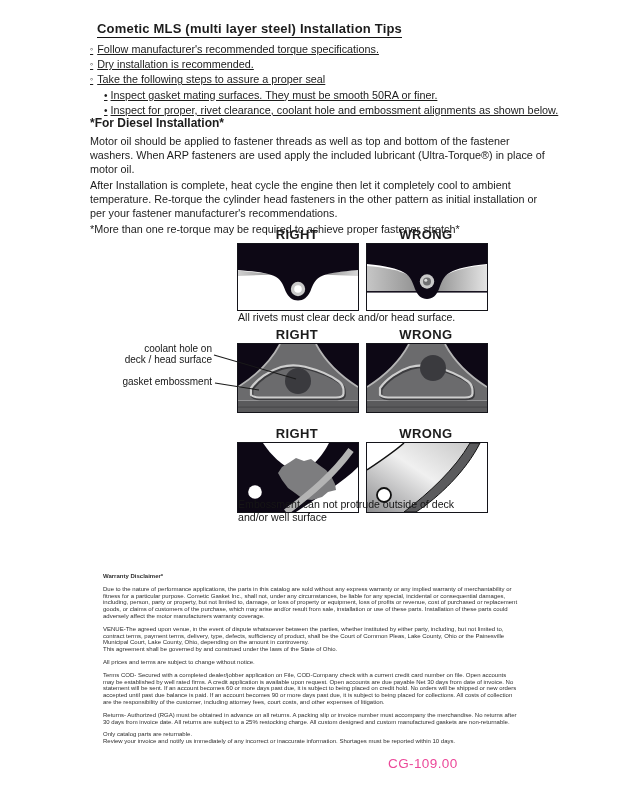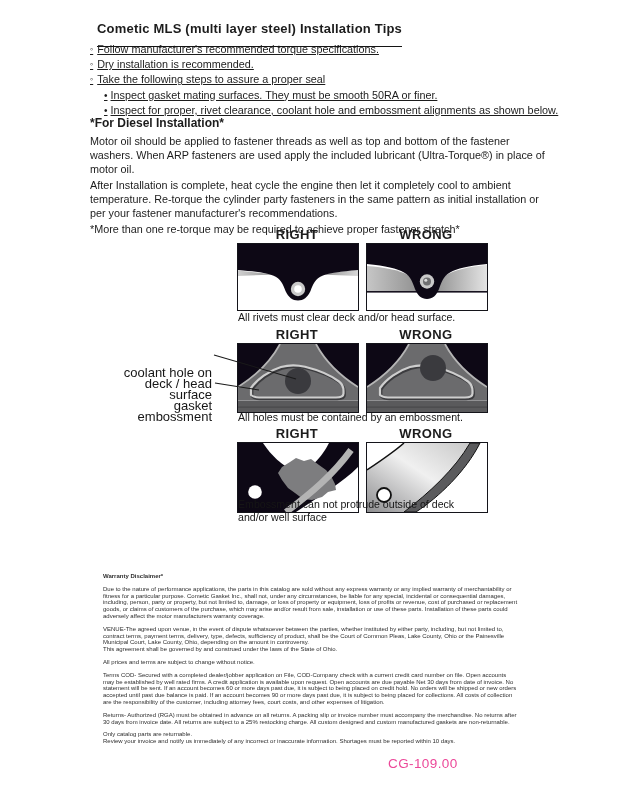--- a/index.html
+++ b/index.html
@@ -3,35 +3,35 @@
 <meta charset="utf-8">
 <style>
   html,body{margin:0;padding:0;background:#e8e8e8;}
   .page{
     position:relative;width:618px;height:800px;background:#ffffff;
     font-family:"Liberation Sans","DejaVu Sans",sans-serif;color:#1c1c1c;
     overflow:hidden;margin:0 auto;
   }
   .title{
     position:absolute;left:97px;top:21px;font-size:13px;font-weight:bold;
-    border-bottom:1.6px solid #141414;padding-bottom:10px;letter-spacing:0.2px;
+    border-bottom:1.6px solid #141414;padding-bottom:1px;letter-spacing:0.2px;
   }
   .bullets{position:absolute;left:90px;top:42px;font-size:10.8px;line-height:14.2px;text-decoration:underline;}
   .brow{white-space:nowrap;}
   .brow::before{content:"\25E6";font-size:9px;margin-right:4px;position:relative;top:-1px;}
   .srow{white-space:nowrap;margin-left:14px;}
   .srow::before{content:"\2022";font-size:10px;margin-right:3px;}
   .diesel{position:absolute;left:90px;top:117px;width:456px;font-size:10.8px;line-height:13.9px;}
   .diesel h2{font-size:12px;margin:0 0 4px 0;}
   .diesel p{margin:0 0 2.5px 0;}
   .figlabel{position:absolute;font-size:13px;font-weight:bold;letter-spacing:0.4px;text-align:center;width:120px;}
   .figbox{position:absolute;width:120px;border:1.6px solid #14141a;background:#fff;line-height:0;}
   .figbox svg{display:block;}
   .caption{position:absolute;left:238px;font-size:10.6px;line-height:12.5px;color:#161616;}
-  .sidelabels{position:absolute;left:118px;width:94px;text-align:right;font-size:13px;line-height:11px;color:#161616;margin-top:24px;}
+  .sidelabels{position:absolute;left:118px;width:94px;text-align:right;font-size:10px;line-height:11px;color:#161616;}
   .leader{position:absolute;left:120px;top:340px;pointer-events:none;z-index:5;}
   .disclaimer{position:absolute;left:103px;top:573px;width:415px;font-size:6px;line-height:6.8px;color:#2e2e2e;}
   .disclaimer .dh{font-weight:bold;margin-bottom:6px;}
   .disclaimer p{margin:0 0 6px 0;}
   .disclaimer p .ln{display:block;}
   .pagecode{position:absolute;left:388px;top:756px;font-size:13.5px;letter-spacing:0.4px;color:#ec4899;}
 </style>
 </head>
 <body>
 
@@ -43,21 +43,21 @@
     <div class="brow"><span>Follow manufacturer's recommended torque specifications.</span></div>
     <div class="brow"><span>Dry installation is recommended.</span></div>
     <div class="brow"><span>Take the following steps to assure a proper seal</span></div>
     <div class="srow"><span>Inspect gasket mating surfaces.  They must be smooth 50RA or finer.</span></div>
     <div class="srow"><span>Inspect for proper, rivet clearance, coolant hole and embossment alignments as shown below.</span></div>
   </div>
 
   <div class="diesel">
     <h2>*For Diesel Installation*</h2>
     <p>Motor oil should be applied to fastener threads as well as top and bottom of the fastener washers. When ARP fasteners are used apply the included lubricant (Ultra-Torque®) in place of motor oil.</p>
-    <p>After Installation is complete, heat cycle the engine then let it completely cool to ambient temperature. Re-torque the cylinder party fasteners in the same pattern as initial installation or per your fastener manufacturer's recommendations.</p>
+    <p>After Installation is complete, heat cycle the engine then let it completely cool to ambient temperature. Re-torque the cylinder head fasteners in the other pattern as initial installation or per your fastener manufacturer's recommendations.</p>
     <p>*More than one re-torque may be required to achieve proper fastener stretch*</p>
   </div>
 
   <div class="figlabel" style="left:237px;top:227px;">RIGHT</div>
   <div class="figlabel" style="left:366px;top:227px;">WRONG</div>
 
   <div class="figbox" style="left:237px;top:243px;">
     <svg width="120" height="66" viewBox="0 0 120 66">
       <defs>
         <linearGradient id="gw1" x1="0" y1="0" x2="1" y2="0">
@@ -144,21 +144,20 @@
       <path d="M0,0 H42 C34,15 19,31 0,43 Z" fill="#0d0815"></path>
       <path d="M42,0 C34,15 19,31 0,43" stroke="#b5b5b5" stroke-width="1.8" fill="none"></path>
       <path d="M120,0 H78 C86,15 101,31 120,43 Z" fill="#0d0815"></path>
       <path d="M78,0 C86,15 101,31 120,43" stroke="#b5b5b5" stroke-width="1.8" fill="none"></path>
       <path d="M13,51 L13,44 C19,35.5 31,26.5 43,23 C51,20.8 59,20.8 67,22.8 C79,25.8 93,31.5 101,37.5 C104.5,40.2 105.5,43.5 105.5,47 L105.5,49.5 C105.5,52.3 102.5,53.5 98,53.5 L21,53.5 C16,53.5 13,51 13,51 Z" transform="translate(1.2,1.5)" stroke="#3c3c3f" stroke-width="2.4" fill="none" stroke-linejoin="round"></path>
       <path d="M13,51 L13,44 C19,35.5 31,26.5 43,23 C51,20.8 59,20.8 67,22.8 C79,25.8 93,31.5 101,37.5 C104.5,40.2 105.5,43.5 105.5,47 L105.5,49.5 C105.5,52.3 102.5,53.5 98,53.5 L21,53.5 C16,53.5 13,51 13,51 Z" stroke="#cecece" stroke-width="2.2" fill="none" stroke-linejoin="round"></path>
       <circle cx="66" cy="24" r="13" fill="#3a3a3e"></circle>
     </svg>
   </div>
 
-  <div class="caption" style="top:411px;">All holes must be contained by an embossment.</div>
 
   <div class="figlabel" style="left:237px;top:426px;">RIGHT</div>
   <div class="figlabel" style="left:366px;top:426px;">WRONG</div>
 
   <div class="figbox" style="left:237px;top:442px;">
     <svg width="120" height="69" viewBox="0 0 120 69">
       <rect width="120" height="69" fill="#0d0815"></rect>
       <path d="M25,0 C36,17 52,28 61,29.5 C71,27.5 84,14 91,0 Z" fill="#ffffff"></path>
       <path d="M120,24 L120,69 L58,69 C82,53 104,40 120,24 Z" fill="#ffffff"></path>
       <polygon points="44,24 52,19 58,15 66,18 73,16 81,22 88,27 93,33 97,41 98,47 90,49 84,54 74,57 65,56 57,50 50,45 44,37 40,30" fill="#7d7d7f"></polygon>

